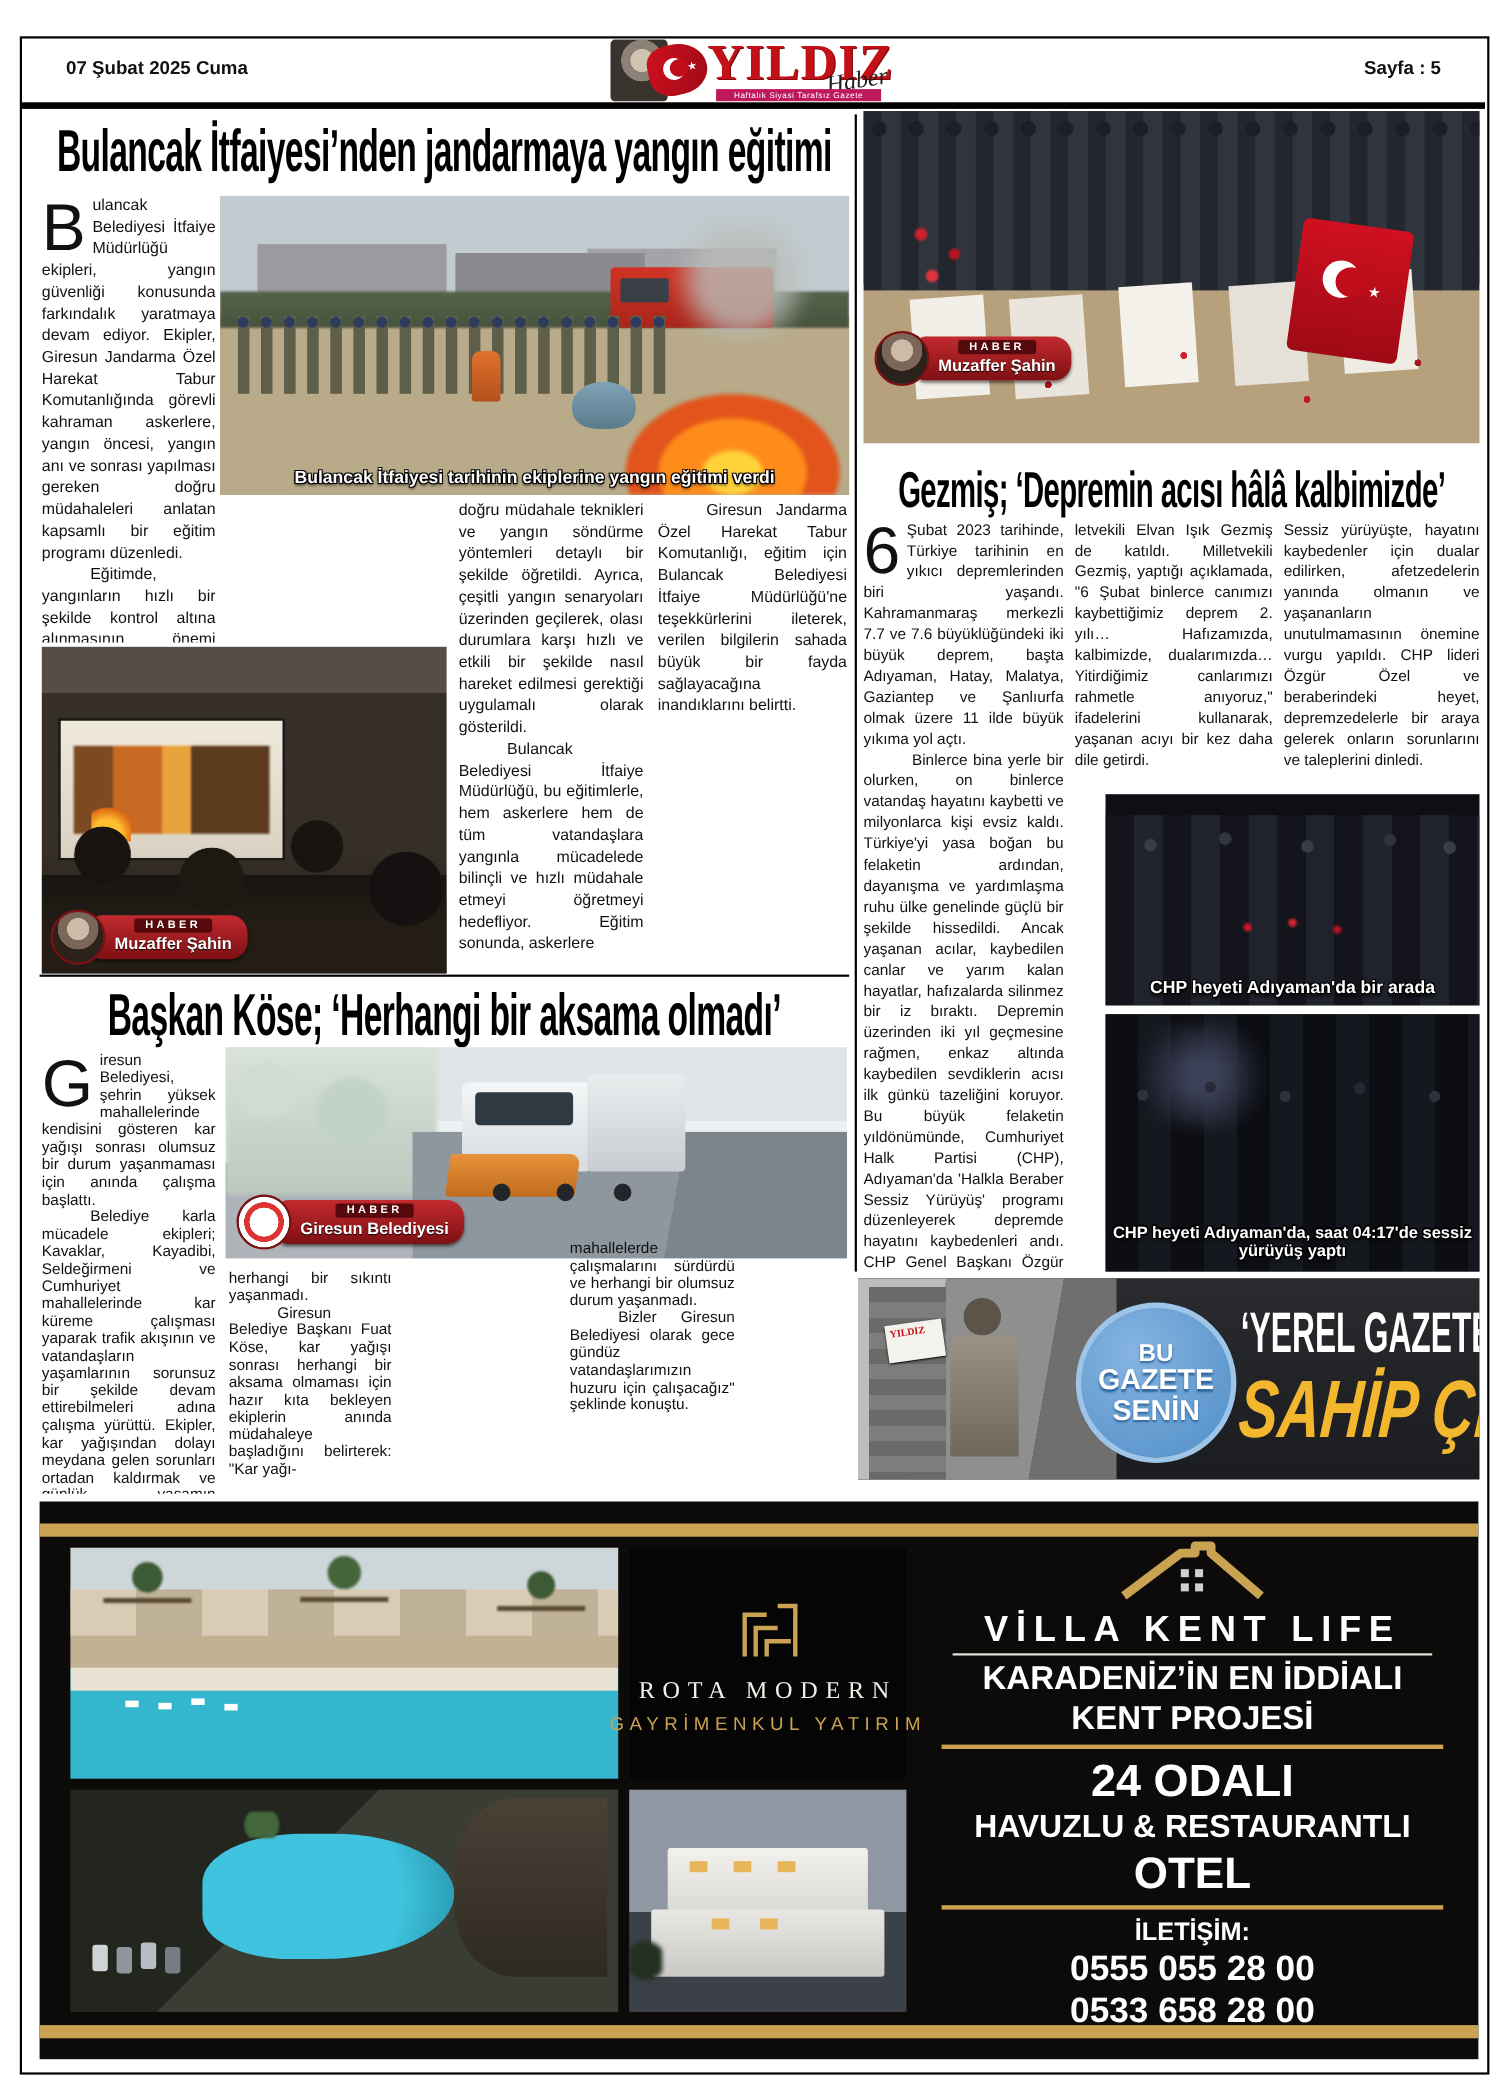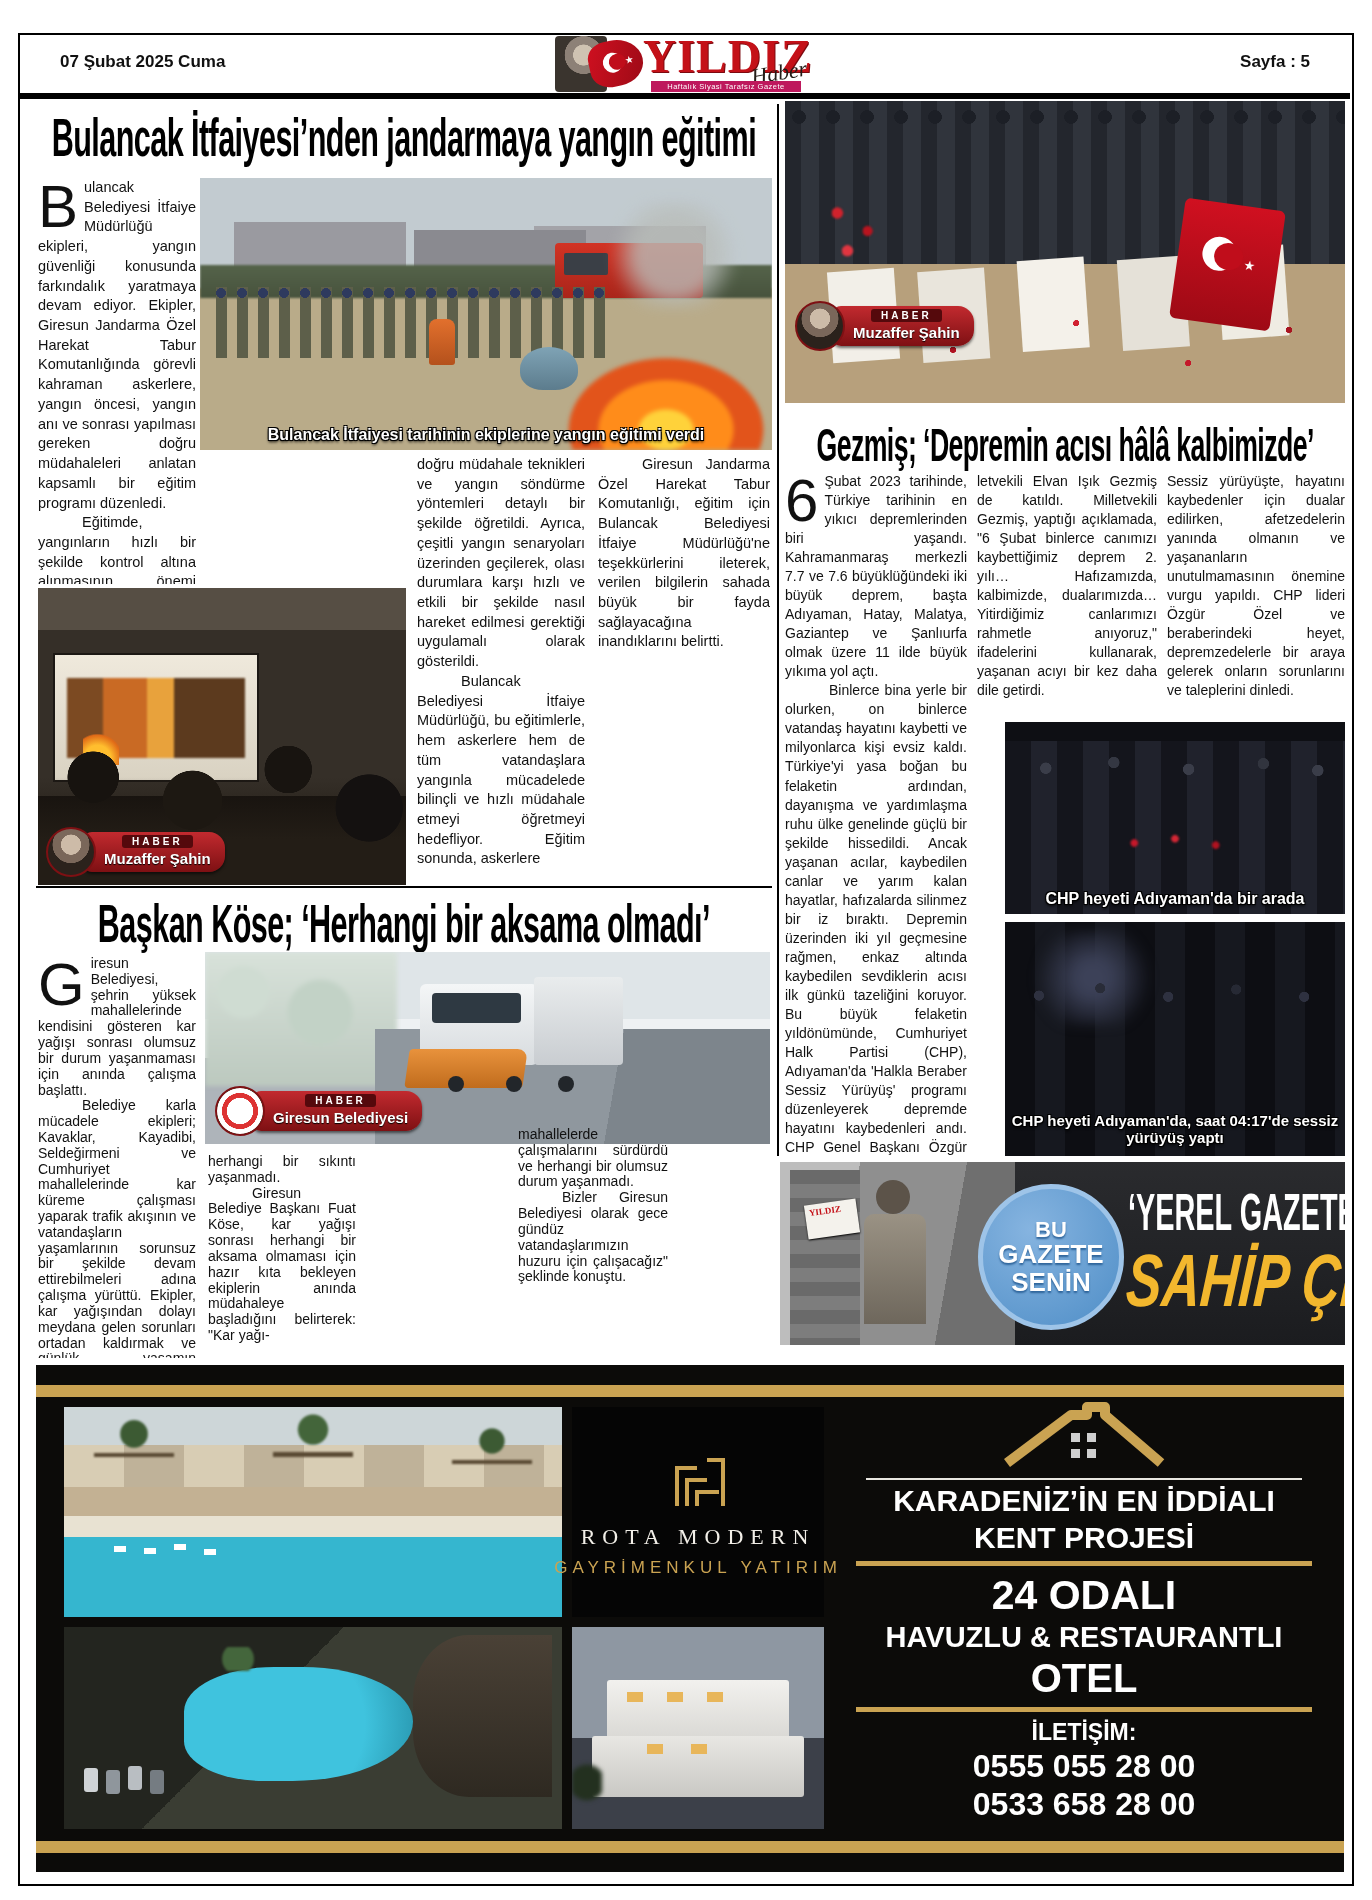--- a/index.html
+++ b/index.html
@@ -263,20 +263,21 @@
     </div>
 
     <div class="abs" style="left:800px;top:34px;width:496px;height:446px;display:flex;flex-direction:column;align-items:center;gap:5px;">
       <svg width="170" height="74" viewBox="0 0 170 74">
         <path d="M8 64 L72 16 H88 V8 H106 V16 L162 64" fill="none" stroke="#caa352" stroke-width="10" stroke-linejoin="round"></path>
         <rect x="72" y="34" width="9" height="9" fill="#cfcfcf"></rect>
           <rect x="88" y="34" width="9" height="9" fill="#cfcfcf"></rect>
         <rect x="72" y="50" width="9" height="9" fill="#cfcfcf"></rect>
           <rect x="88" y="50" width="9" height="9" fill="#cfcfcf"></rect>
       </svg>
+      <div class="rp-txt" style="font-size:33px;letter-spacing:7px;white-space:nowrap;">VİLLA KENT LIFE</div>
       <div style="width:88%;height:2px;background:#e8e6e0;"></div>
       <div class="rp-txt" style="font-size:30px;white-space:nowrap;">KARADENİZ’İN EN İDDİALI</div>
       <div class="rp-txt" style="font-size:30px;">KENT PROJESİ</div>
       <div class="goldline" style="width:92%;height:5px;margin:3px 0;"></div>
       <div class="rp-txt" style="font-size:41px;">24 ODALI</div>
       <div class="rp-txt" style="font-size:29px;white-space:nowrap;">HAVUZLU &amp; RESTAURANTLI</div>
       <div class="rp-txt" style="font-size:40px;">OTEL</div>
       <div class="goldline" style="width:92%;height:5px;margin:3px 0;"></div>
       <div class="rp-txt" style="font-size:23px;">İLETİŞİM:</div>
       <div class="rp-txt" style="font-size:32px;">0555 055 28 00</div>

